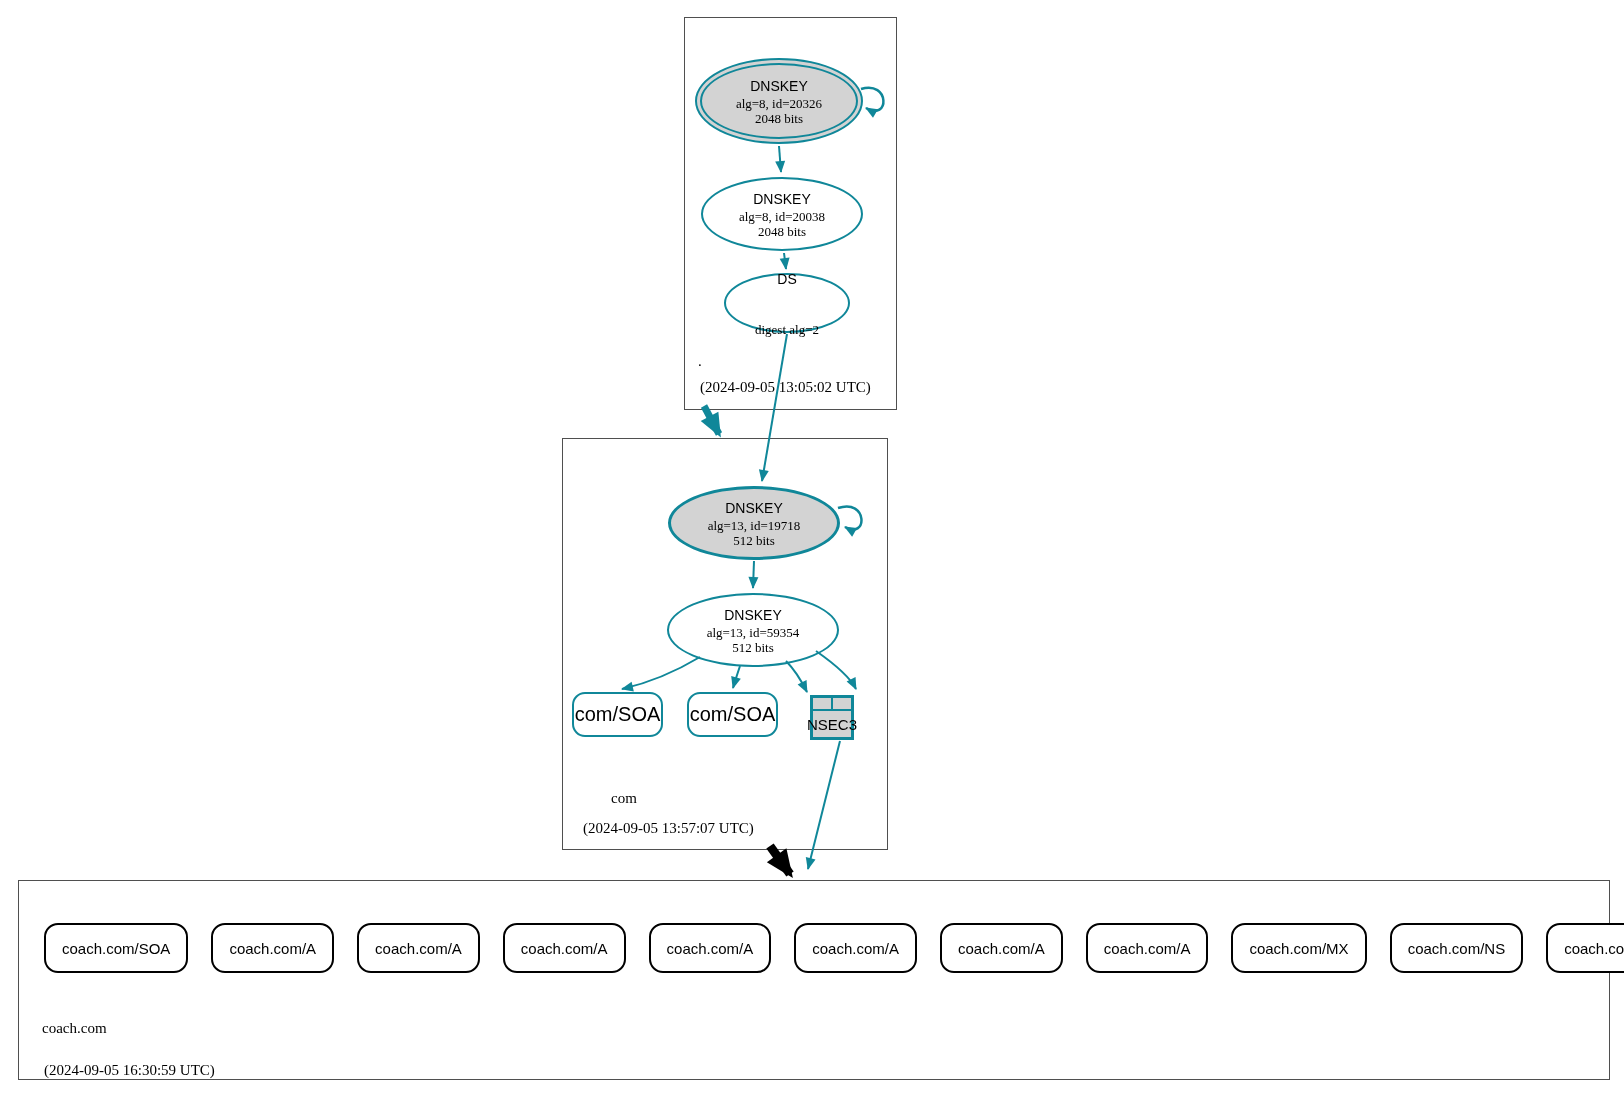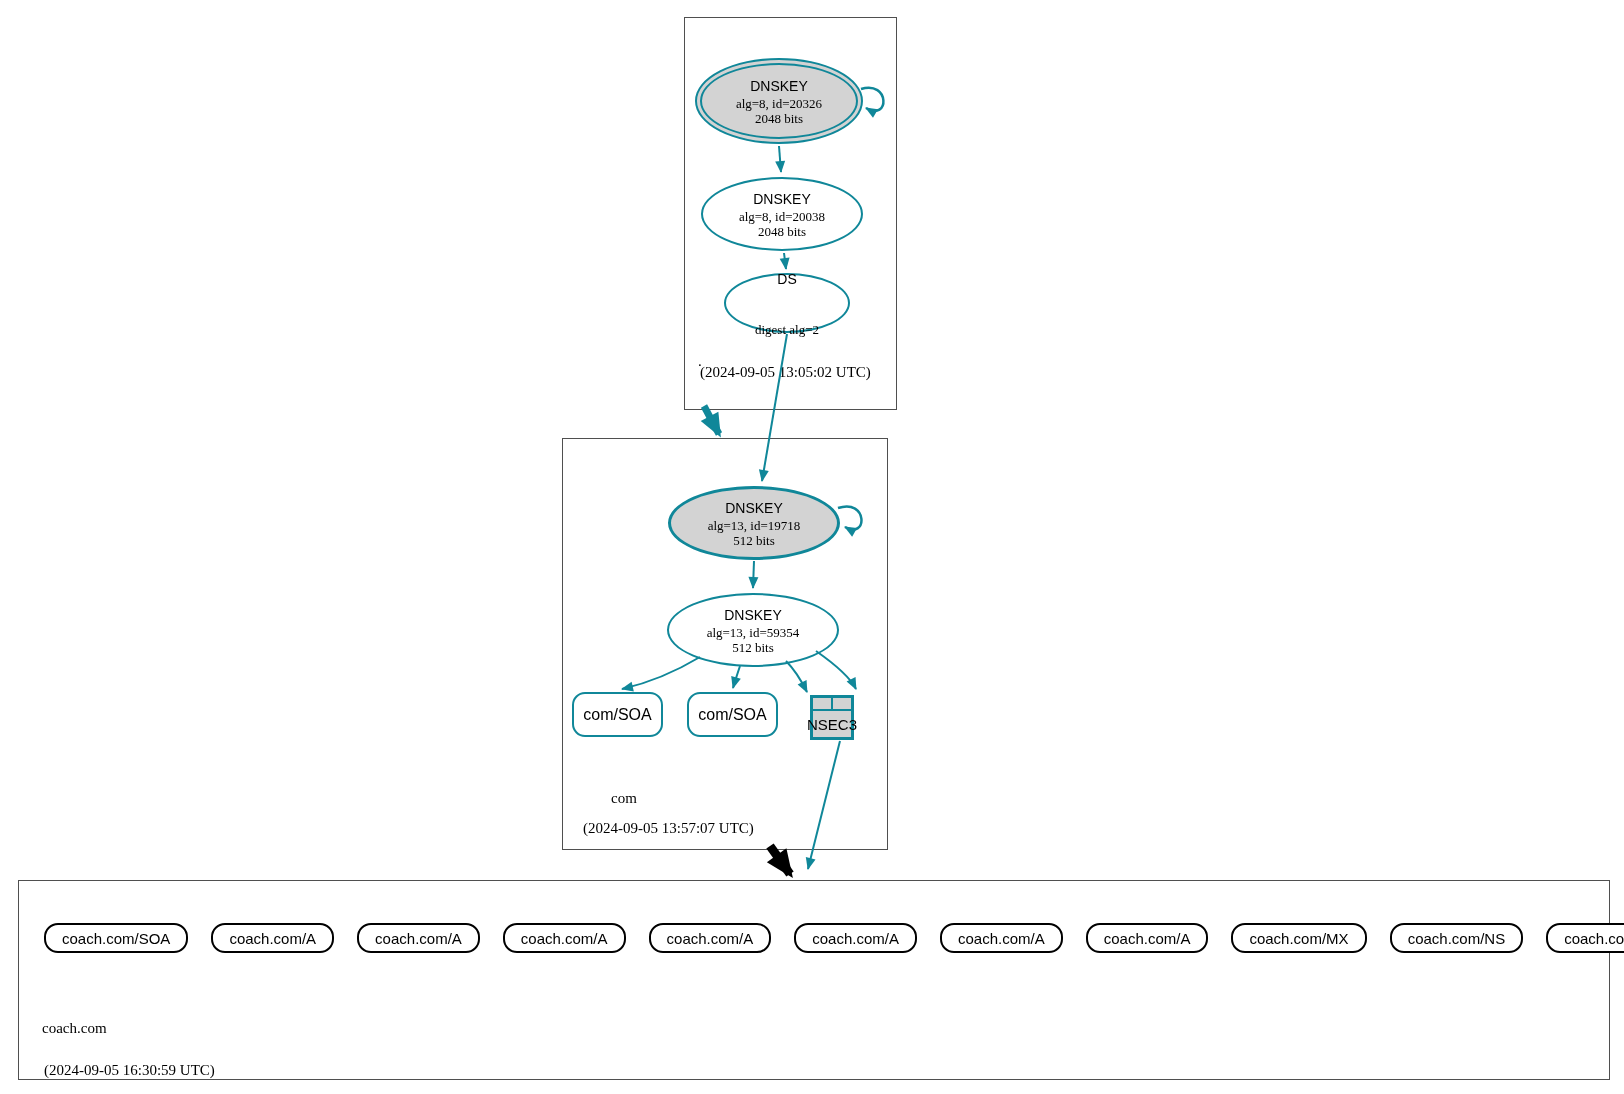--- a/index.html
+++ b/index.html
@@ -25,37 +25,37 @@
   .ellipse.gray{background:var(--gray-fill);}
   .ellipse.thick{border-width:3px;}
   .ellipse .ring{position:absolute;inset:3px;border:2px solid var(--teal);border-radius:50%;z-index:0;}
   .ellipse .t{position:relative;z-index:1;font-size:14px;line-height:20px;}
   .ellipse .s{position:relative;z-index:1;font-family:"Liberation Serif",serif;font-size:13px;line-height:15px;}
 
   .rrbox{
     position:absolute;box-sizing:border-box;background:#fff;
     border:2px solid var(--teal);border-radius:13px;
     display:flex;align-items:center;justify-content:center;
-    font-size:16px;white-space:nowrap;
+    font-size:20px;white-space:nowrap;
   }
 
   .nsec3{
     position:absolute;box-sizing:border-box;background:var(--gray-fill);
     border:3px solid var(--teal);display:flex;flex-direction:column;
   }
   .nsec3-header{display:flex;height:11px;border-bottom:2px solid var(--teal);}
   .nsec3-cell{flex:1;}
   .nsec3-cell.left{border-right:2px solid var(--teal);}
   .nsec3-label{flex:1;display:flex;align-items:center;justify-content:center;font-size:15px;}
 
   .rrset-row{
     position:absolute;left:25px;top:42px;display:flex;gap:23px;align-items:flex-start;
   }
   .rrset-node{
-    box-sizing:border-box;height:30px;padding:0 16px;background:#fff;
+    box-sizing:border-box;height:50px;padding:0 16px;background:#fff;
     border:2px solid #000;border-radius:14px;
     display:flex;align-items:center;justify-content:center;
     font-size:15px;white-space:nowrap;
   }
 
   svg.edges{position:absolute;left:0;top:0;width:1624px;height:1094px;pointer-events:none;z-index:6;}
 </style>
 </head>
 <body>
 
@@ -73,21 +73,21 @@
   <span class="s">alg=8, id=20038</span>
   <span class="s">2048 bits</span>
 </div>
 
 <div class="ellipse" style="left:724px;top:273px;width:126px;height:60px;gap:33px;">
   <span class="t">DS</span>
   <span class="s">digest alg=2</span>
 </div>
 
 <div class="zone-label" style="left:698px;top:353px;">.</div>
-<div class="zone-ts" style="left:700px;top:364px;font-family:Liberation Serif, serif;">(2024-09-05 13:05:02 UTC)</div>
+<div class="zone-ts" style="left:700px;top:379px;font-family:Liberation Serif, serif;">(2024-09-05 13:05:02 UTC)</div>
 
 <div class="zone-box" style="left:562px;top:438px;width:324px;height:410px;"></div>
 
 <div class="ellipse gray thick" style="left:668px;top:486px;width:172px;height:74px;">
   <span class="t">DNSKEY</span>
   <span class="s">alg=13, id=19718</span>
   <span class="s">512 bits</span>
 </div>
 
 <div class="ellipse" style="left:667px;top:593px;width:172px;height:74px;">

